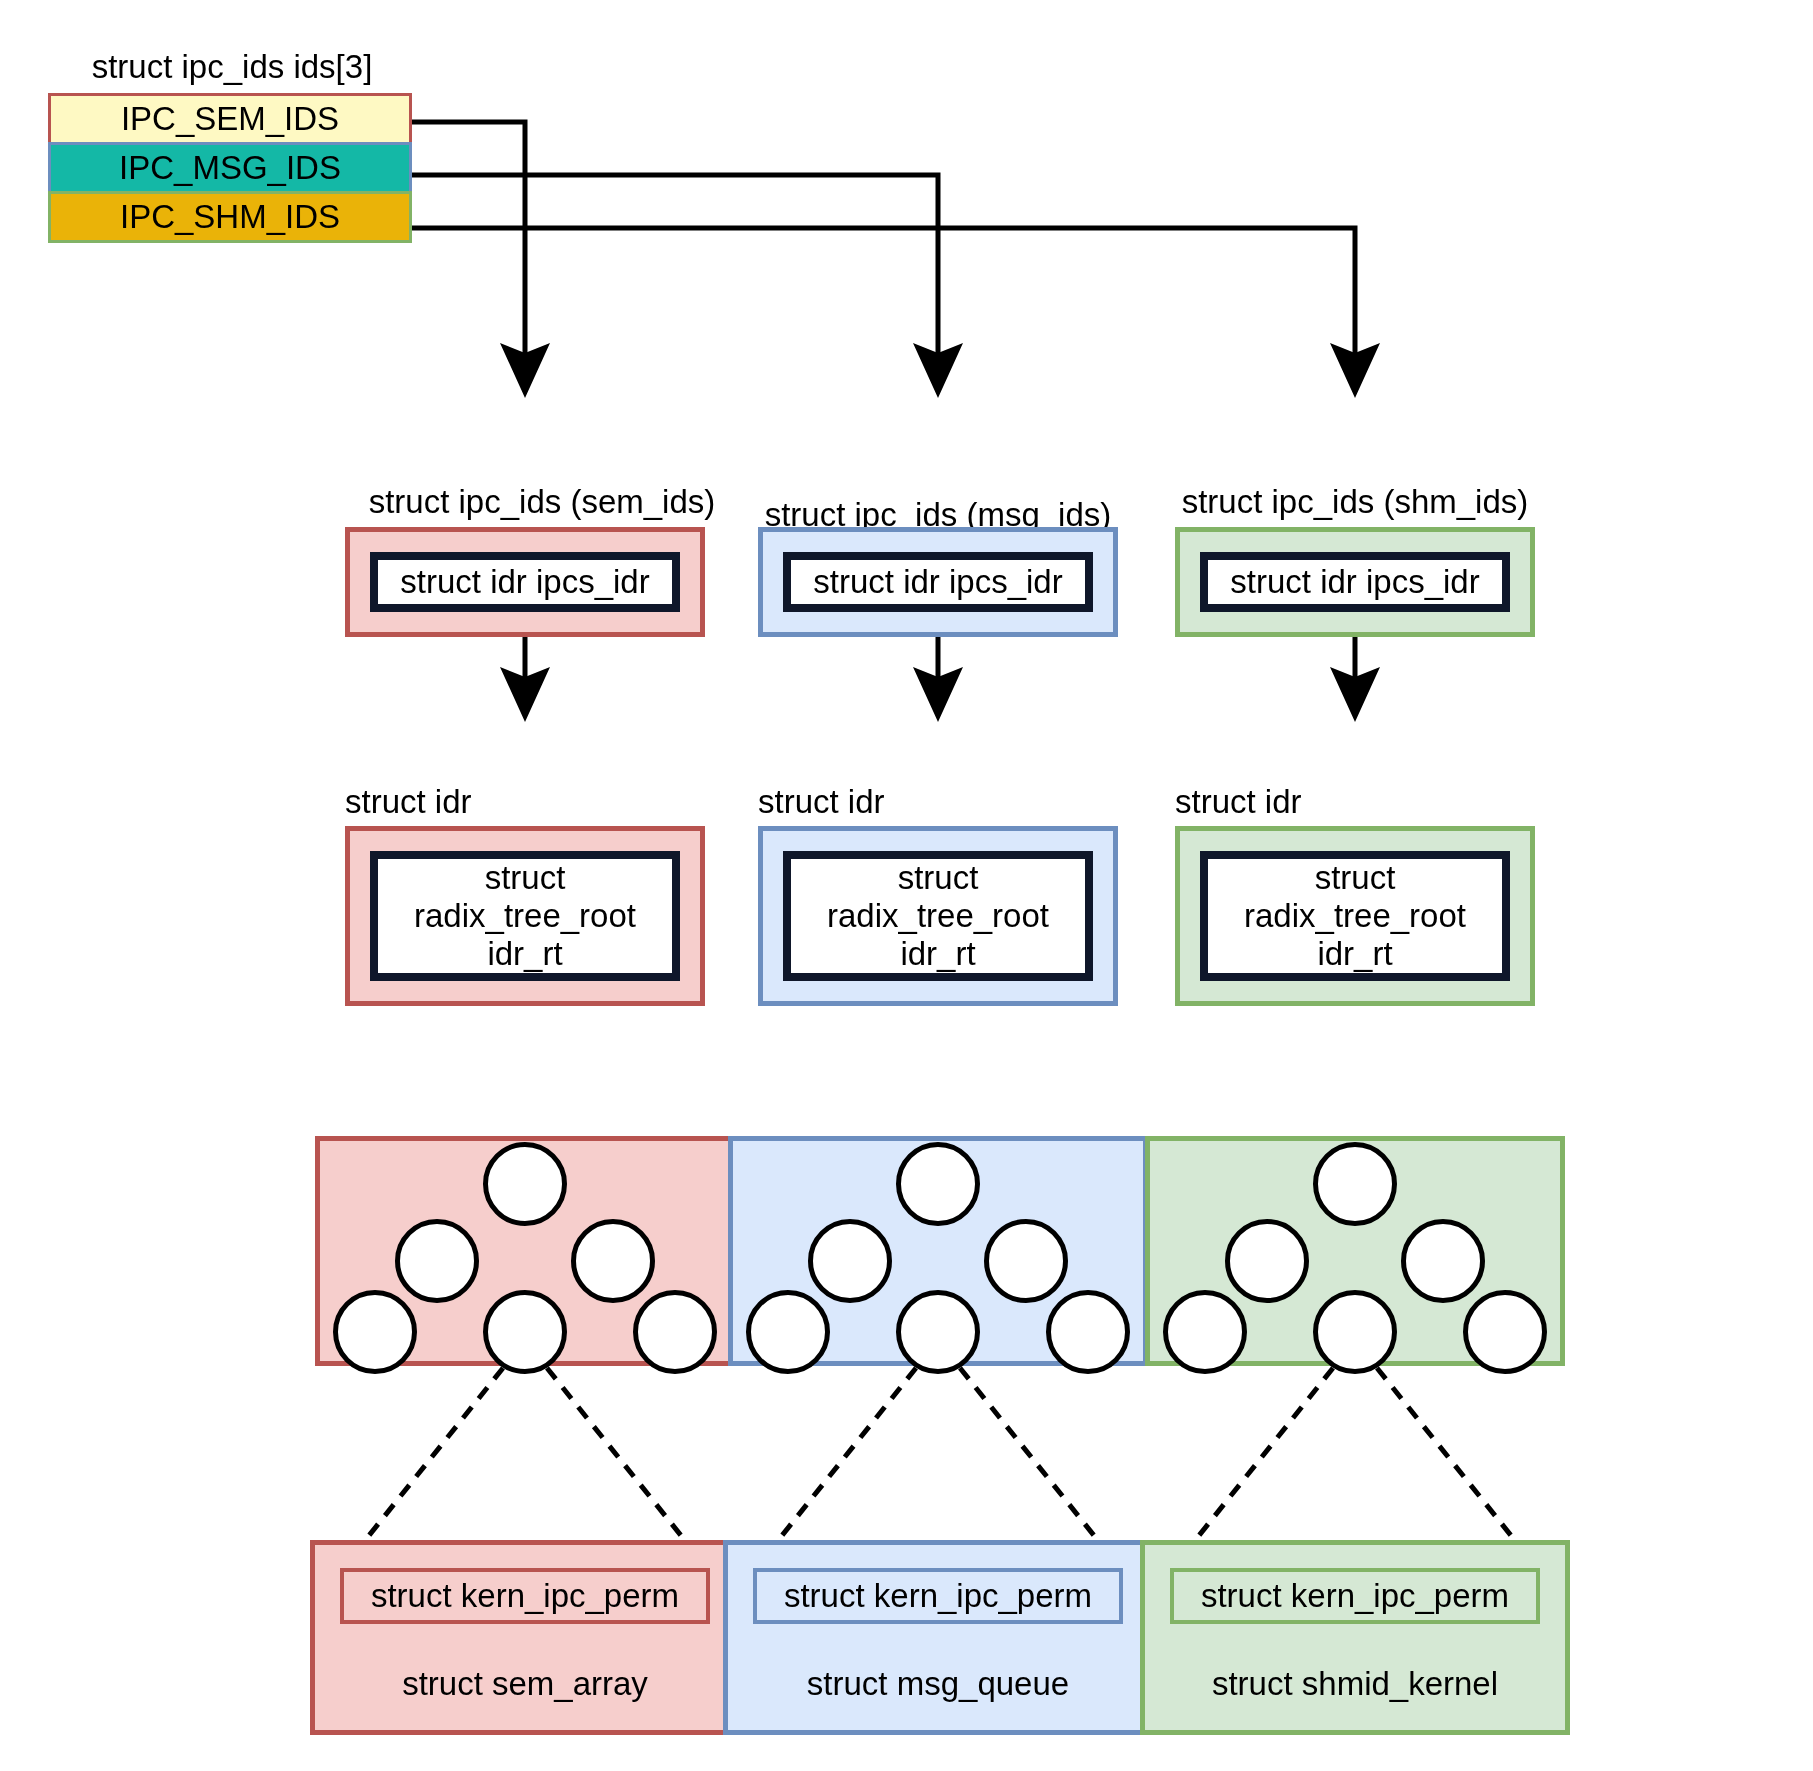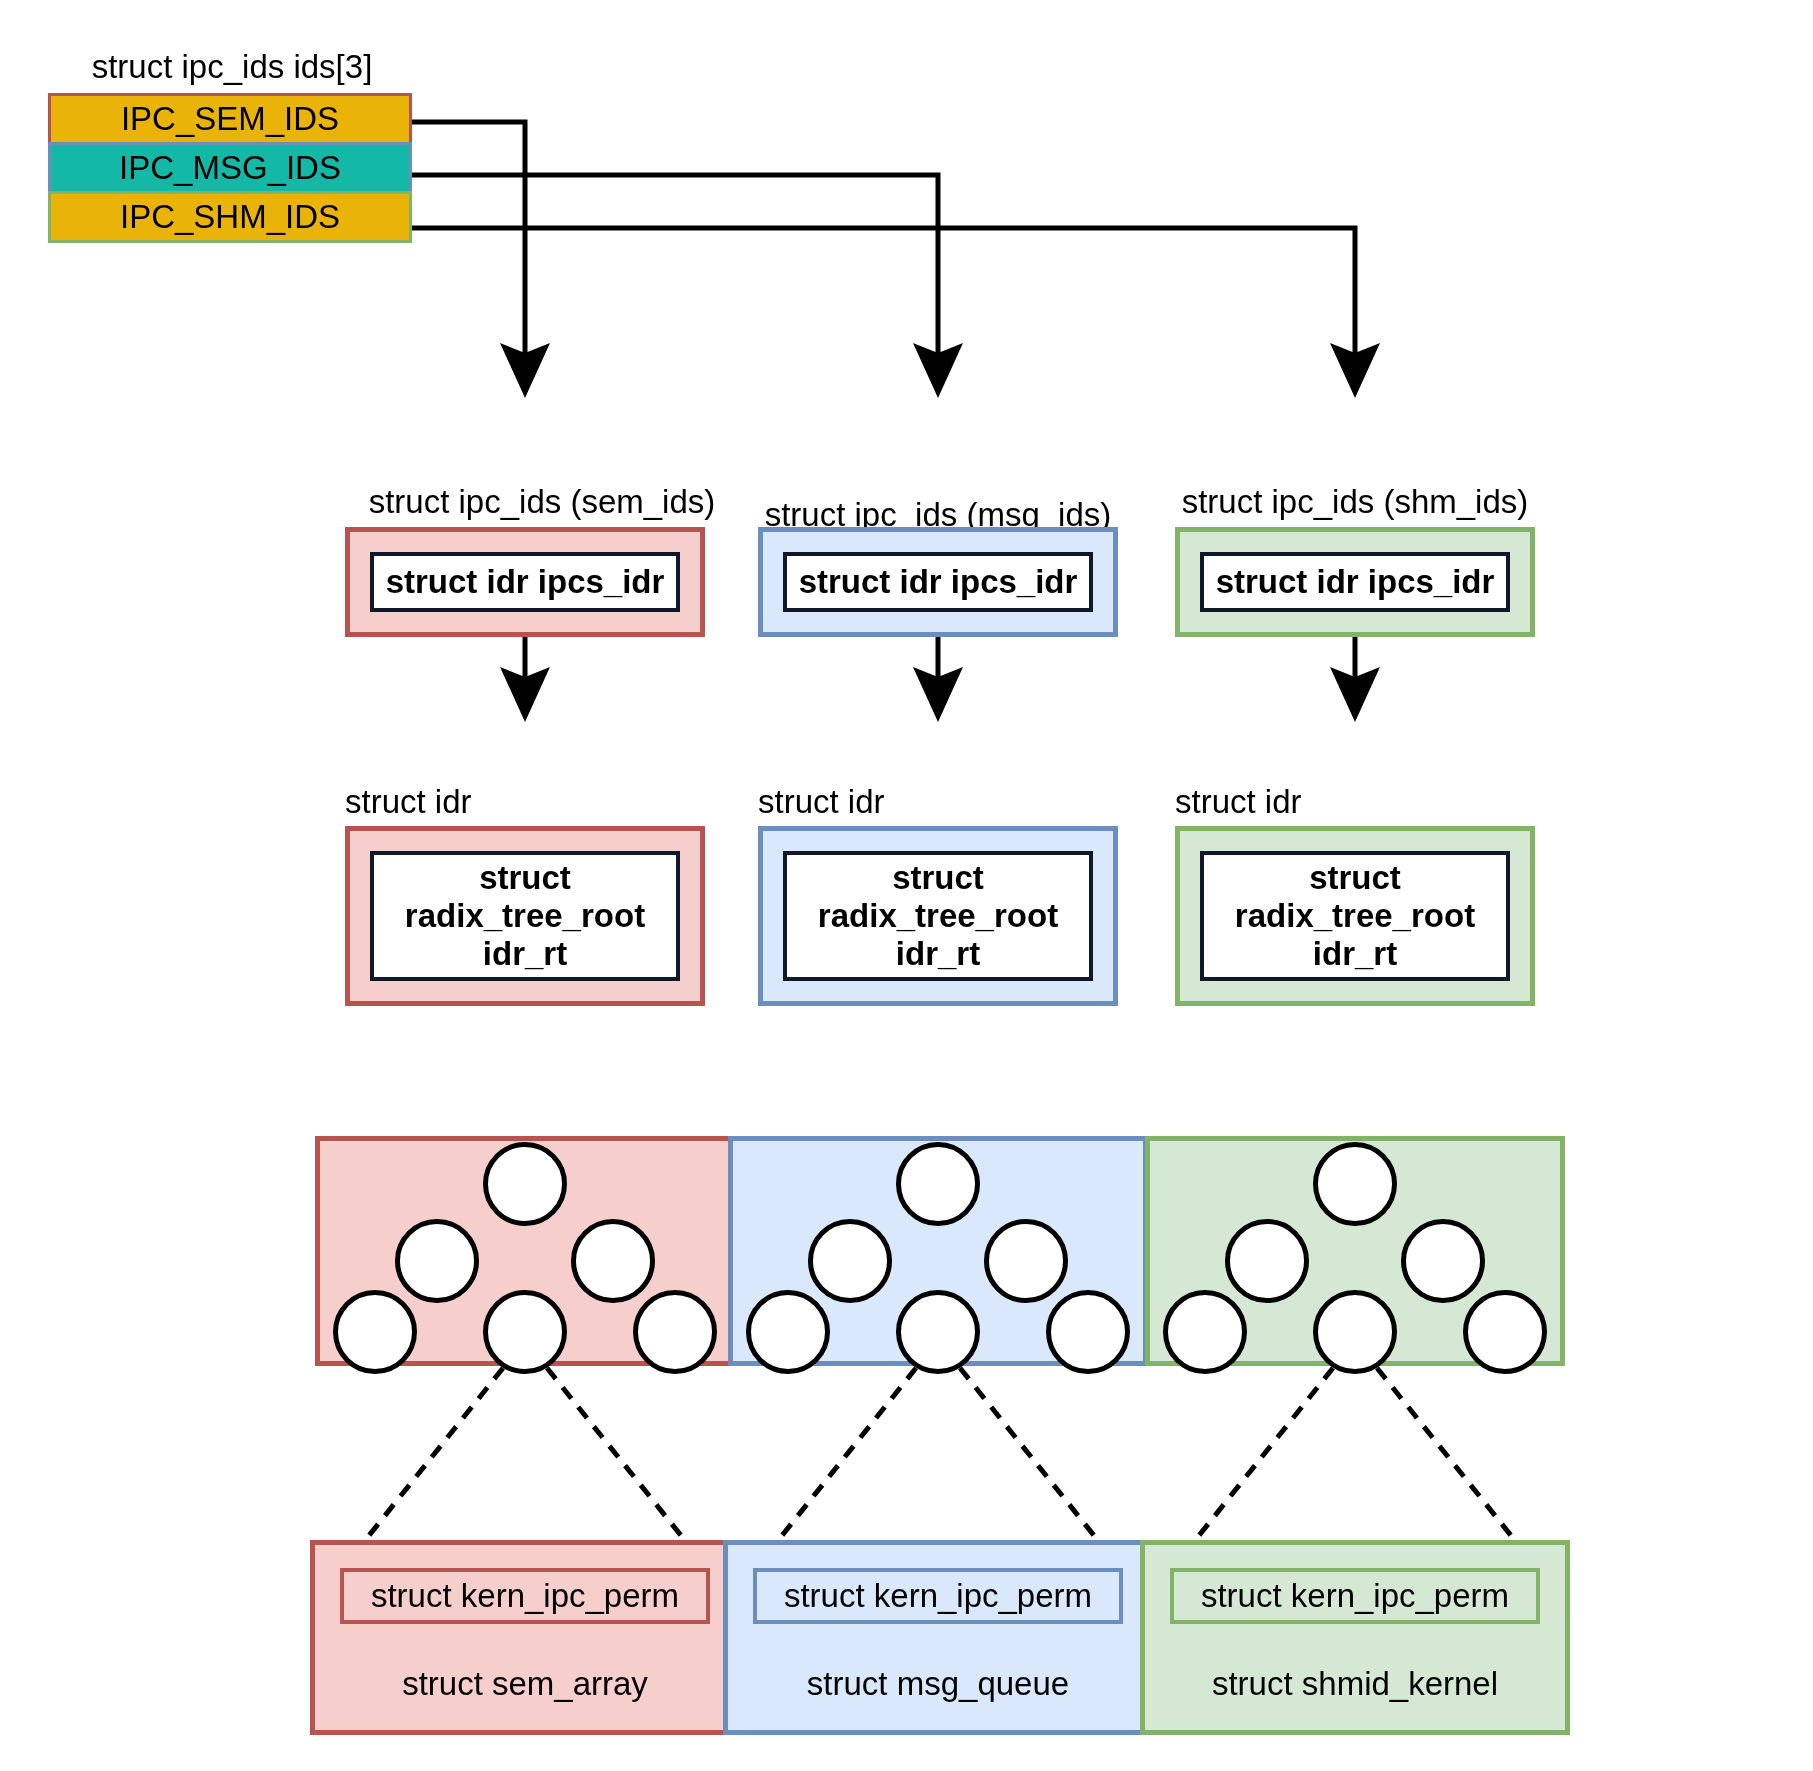--- a/index.html
+++ b/index.html
@@ -63,28 +63,27 @@
   .outer-box {
     position: absolute;
     box-sizing: border-box;
     border-style: solid;
     border-width: 5px;
   }
   .inner-box {
     position: absolute;
     box-sizing: border-box;
     background: #ffffff;
-    border: 4px solid #0f172a;
+    border: 8px solid #0f172a;
     display: flex;
     align-items: center;
     justify-content: center;
     text-align: center;
     font-size: 33px;
     line-height: 1.16;
-    font-weight: bold;
   }
   .inner-box-colored {
     position: absolute;
     box-sizing: border-box;
     border-style: solid;
     border-width: 4px;
     display: flex;
     align-items: center;
     justify-content: center;
     text-align: center;
@@ -159,21 +158,21 @@
         <path d="M1409.5342346548464,1288.0007879489308 L1393.9136806338995,1300.6037349431037" stroke="#000000" fill="none" stroke-width="5" marker-end="url(#arrowsm)"></path>
         <path d="M1471.283387847592,1293.3890409222424 L1472.1123397121023,1294.3383245090206" stroke="#000000" fill="none" stroke-width="5" marker-end="url(#arrowsm)"></path>
         <path d="M1333,1368 L1173,1568" stroke="#000000" fill="none" stroke-width="5" stroke-dasharray="14,11"></path>
         <path d="M1377,1368 L1537,1568" stroke="#000000" fill="none" stroke-width="5" stroke-dasharray="14,11"></path>
       </g>
   </svg>
 
   <div class="array-title">struct ipc_ids ids[3]</div>
 
   <div class="idsarray">
-    <div class="idsrow" style="background:#eab308;border-color:#b85450;">
+    <div class="idsrow" style="background:#fef9c3;border-color:#b85450;">
       <span>IPC_SEM_IDS</span>
     </div>
     <div class="idsrow" style="background:#14b8a6;border-color:#6c8ebf;">
       <span>IPC_MSG_IDS</span>
     </div>
     <div class="idsrow" style="background:#eab308;border-color:#82b366;">
       <span>IPC_SHM_IDS</span>
     </div>
   </div>
 

